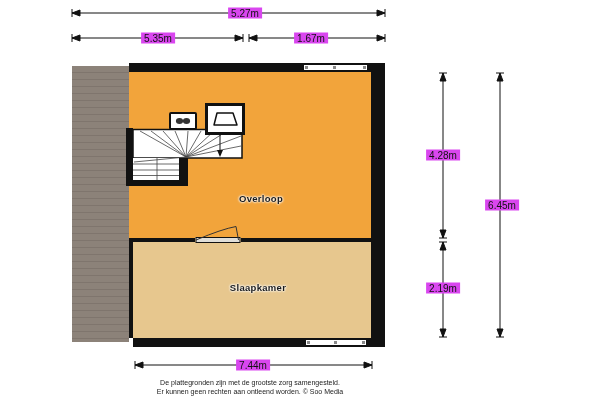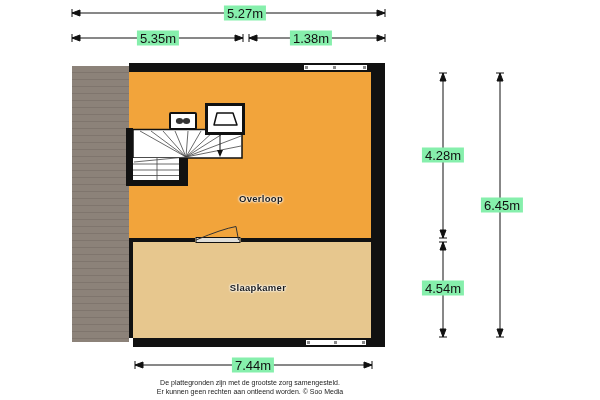--- a/index.html
+++ b/index.html
@@ -1,20 +1,20 @@
 <!DOCTYPE html>
 <html><head>
 <meta charset="utf-8">
 <style>
   html,body{margin:0;padding:0;background:#fff;}
   .canvas{position:relative;width:600px;height:400px;background:#ffffff;
           font-family:"Liberation Sans",sans-serif;overflow:hidden;}
   
-  .dim-label{position:absolute;transform:translate(-50%,-50%);background:#86efac;
-             padding:0 3px;font-size:13px;color:#111;white-space:nowrap;z-index:8;}
+  .dim-label{position:absolute;transform:translate(-50%,-50%);background:#d946ef;
+             padding:0 3px;font-size:10px;color:#111;white-space:nowrap;z-index:8;}
   
   .room-label{position:absolute;transform:translate(-50%,-50%);font-weight:bold;
               font-size:9.5px;color:#1a1a1a;letter-spacing:.3px;z-index:7;
               text-shadow:0 0 2px #fff,0 0 2px #fff,0 0 3px #fff;text-align:right;}
   
   .strip{position:absolute;left:72px;top:66px;width:57px;height:276px;z-index:1;
          background:repeating-linear-gradient(180deg,#8C8279 0px,#8C8279 6px,#7f756d 6px,#7f756d 7px);}
   .room-overloop{position:absolute;left:129px;top:72px;width:242px;height:166px;background:#F2A43B;z-index:1;}
   .room-slaapkamer{position:absolute;left:129px;top:242px;width:242px;height:96px;background:#E7C78E;z-index:1;}
   
@@ -149,23 +149,23 @@
     <svg width="34" height="26" viewBox="0 0 34 26">
       <polygon points="9,7 25,7 29,19 6,19" fill="#fff" stroke="#111" stroke-width="1.5" stroke-linejoin="round"></polygon>
     </svg>
   </div>
 
   <div class="room-label" style="left:261px;top:198px">Overloop</div>
   <div class="room-label" style="left:258px;top:287px">Slaapkamer</div>
 
   <div class="dim-label" style="left:245px;top:13px">5.27m</div>
   <div class="dim-label" style="left:158px;top:38px">5.35m</div>
-  <div class="dim-label" style="left:311px;top:38px">1.38m</div>
+  <div class="dim-label" style="left:311px;top:38px">1.67m</div>
   <div class="dim-label" style="left:443px;top:155px">4.28m</div>
-  <div class="dim-label" style="left:443px;top:288px">4.54m</div>
+  <div class="dim-label" style="left:443px;top:288px">2.19m</div>
   <div class="dim-label" style="left:502px;top:205px">6.45m</div>
   <div class="dim-label" style="left:253px;top:365px">7.44m</div>
 
   <div class="footer">
     <div>De plattegronden zijn met de grootste zorg samengesteld.</div>
     <div>Er kunnen geen rechten aan ontleend worden. © Soo Media</div>
   </div>
 
 </div>
 

